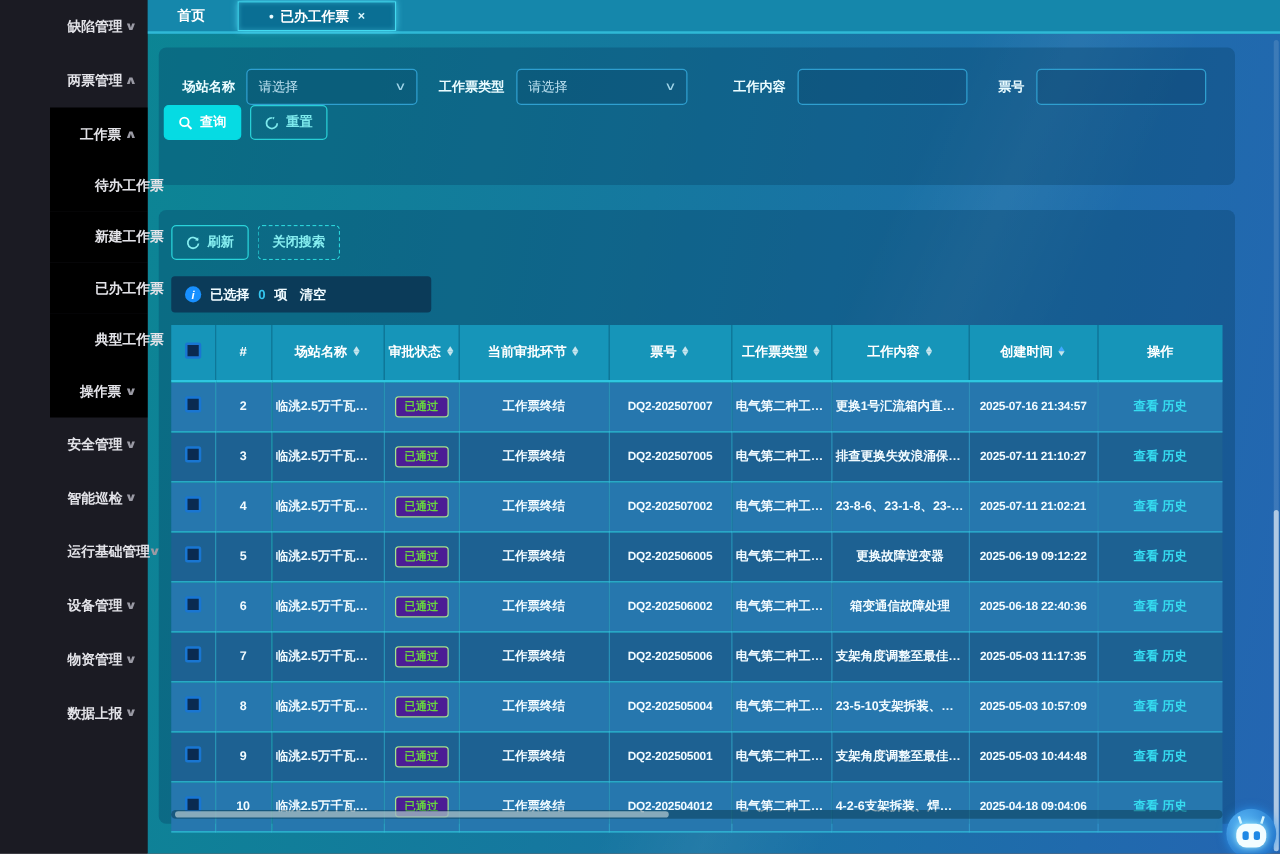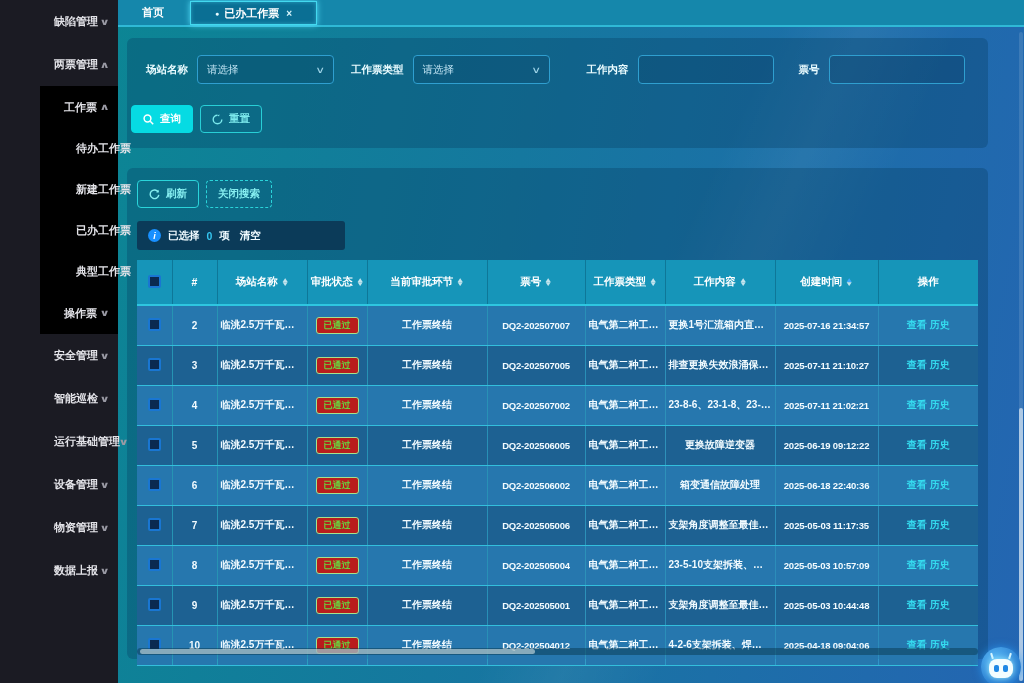--- a/index.html
+++ b/index.html
@@ -43,21 +43,21 @@
   .fields { display:flex; align-items:center; padding-left:19px; }
   .field-label { color:#eafcff; font-size:10.5px; font-weight:bold; margin-right:9px; white-space:nowrap; }
   .select, .text-input { height:29px; border:1px solid #2f9fd0; border-radius:4px;
     background:rgba(4,45,80,0.18); color:#cfeef8; font-size:10.5px; }
   .select { width:137px; display:flex; align-items:center; justify-content:space-between;
     padding:0 9px; cursor:pointer; }
   .sel-val { color:#bfe3f2; }
   .sel-arrow { color:#9fd4e8; font-size:9px; transform:scaleX(1.5); }
   .text-input { width:136px; padding:0 8px; outline:none; }
   .gap1 { width:17px; } .gap3 { width:37px; } .gap4 { width:25px; }
-  .btn-row { display:flex; gap:7px; margin-top:21px; padding-left:4px; }
+  .btn-row { display:flex; gap:7px; padding-left:4px; }
   .btn { height:28px; display:inline-flex; align-items:center; gap:6px;
     font-size:10.5px; font-weight:bold; border-radius:4px; padding:0 11px; cursor:pointer;
     background:transparent; }
   .btn-query { background:#06dbe3; color:#ffffff; border:1px solid #06dbe3; }
   .btn-reset { border:1px solid #28cfd6; color:#7ce9ec; }
   .btn svg { display:block; }
 
   
   .table-panel { margin-top:20px; height:491px; padding:12px 10px 0 10px; position:relative; }
   .tools { display:flex; gap:7px; }
@@ -84,21 +84,21 @@
   tbody tr { background:#2677ae; }
   tbody tr.alt { background:#1d6192; }
   .mono { font-size:9.5px; letter-spacing:-0.2px; }
   .sorter { display:none; flex-direction:column; vertical-align:middle;
     margin-left:4px; line-height:4.5px; }
   th.sortable .sorter { display:inline-flex; }
   .caret { font-size:6.5px; color:rgba(255,255,255,0.75); transform:scaleX(1.3); }
   th.asc .caret-up { color:#3fa9ff; }
   .cb { width:13px; height:13px; border:2px solid #1976d2; background:#0a2a50;
     border-radius:2px; display:inline-block; cursor:pointer; }
-  .badge { display:inline-block; background:#b91c1c; border:1px solid #a4e28d;
+  .badge { display:inline-block; background:#4c1d95; border:1px solid #a4e28d;
     color:#67d63e; font-size:9px; font-weight:bold; border-radius:3px;
     padding:3px 7px; line-height:1; }
   .link { color:#35dcf0; cursor:pointer; font-size:10px; font-weight:bold; }
   .ops .link + .link { }
 
   
   .hscroll { position:absolute; left:10px; right:10px; bottom:4px; height:7px;
     border-radius:4px; background:rgba(6,50,72,0.45); }
   .hscroll-thumb { position:absolute; left:3px; top:1px; height:5px; width:47%;
     border-radius:3px; background:rgba(195,215,220,0.65); cursor:pointer; }

